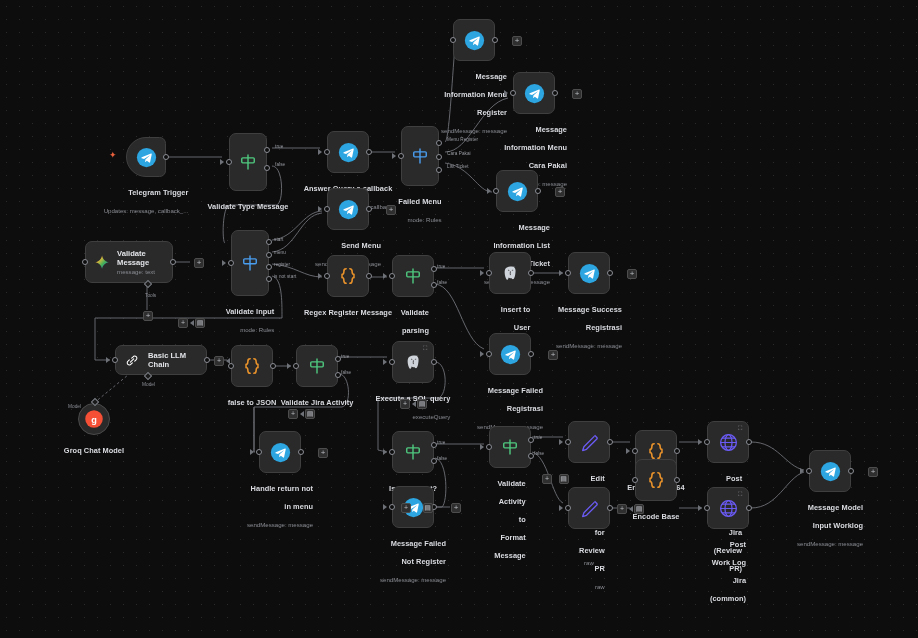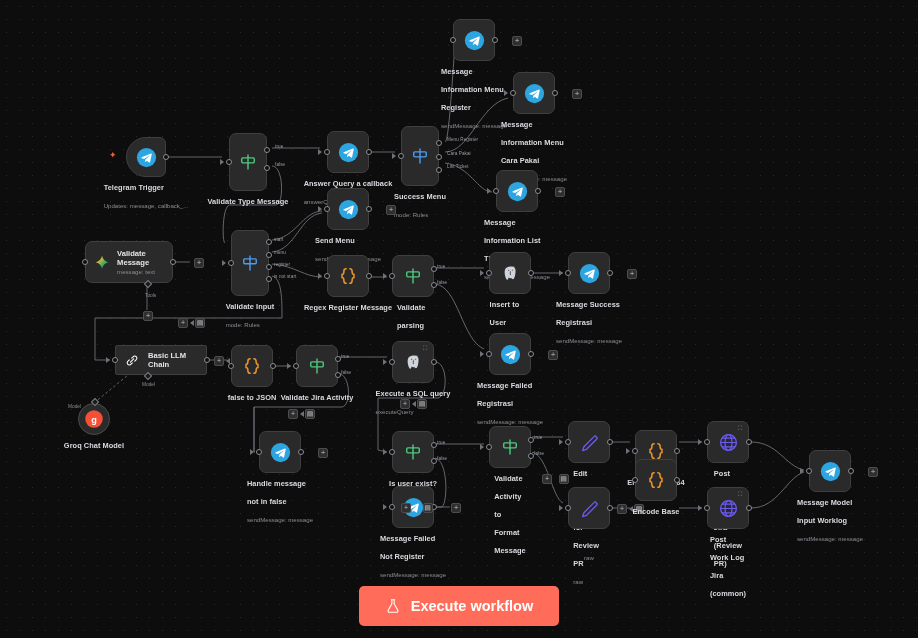--- a/index.html
+++ b/index.html
@@ -33,35 +33,36 @@
     width: 40px; height: 40px;
     border-radius: 22px 7px 7px 22px;
   }
   .node.wide {
     width: 88px; height: 42px;
     justify-content: flex-start;
     padding-left: 8px; gap: 7px;
   }
   .node.pill {
     width: 90px; height: 30px;
-    border-radius: 2px;
+    border-radius: 7px;
     justify-content: flex-start;
     padding-left: 8px; gap: 8px;
   }
   .node.circle {
     width: 32px; height: 32px; border-radius: 50%;
     background: #2a2a2a; border: 1px solid #4a4a4a;
   }
 
   .node-label {
     position: absolute;
     top: 100%;
     left: 50%;
     transform: translateX(-50%);
-    text-align: left;
+    margin-top: 5px;
+    text-align: right;
     white-space: nowrap;
     pointer-events: none;
   }
   .nl-title {
     font-size: 7.4px; font-weight: bold; color: #d9dbe0;
     line-height: 9.5px;
     letter-spacing: .05px;
   }
   .nl-title.w2 { white-space: normal; width: 82px; }
   .nl-sub { font-size: 6.1px; color: #8a8d94; line-height: 8.5px; margin-top: 1px; }
@@ -276,21 +277,21 @@
     </svg>
     <span class="arrow-in"></span>
     <span class="port in"></span>
     <span class="port" style="right:-4px; top:13px;"></span>
     <span class="port" style="right:-4px; top:27px;"></span>
     <span class="port" style="right:-4px; top:40px;"></span>
     <span class="port-lbl" style="left:45px; top:10px;">Menu Register</span>
     <span class="port-lbl" style="left:45px; top:24px;">Cara Pakai</span>
     <span class="port-lbl" style="left:45px; top:37px;">List Ticket</span>
     <span class="node-label">
-      <span class="nl-title">Success Menu</span><br>
+      <span class="nl-title">Failed Menu</span><br>
       <span class="nl-sub">mode: Rules</span>
     </span>
   </div>
 
   <div class="node sq" style="left:453px; top:19px;">
     <svg class="icon" width="21" height="21" viewBox="0 0 24 24">
       <circle cx="12" cy="12" r="11" fill="#2ca5e0"></circle>
       <path d="M5.8 11.9l11.4-4.4c.5-.2 1 .1.8.8l-1.9 9.1c-.1.6-.5.7-1 .4l-2.8-2.1-1.3 1.3c-.2.2-.3.2-.5.2l.2-2.8 5.1-4.6c.2-.2 0-.3-.3-.1l-6.3 4-2.7-.8c-.6-.2-.6-.6.3-.9z" fill="#ffffff"></path>
     </svg>
     <span class="port in"></span>
@@ -546,21 +547,21 @@
   <div class="node sq" style="left:259px; top:431px;">
     <svg class="icon" width="21" height="21" viewBox="0 0 24 24">
       <circle cx="12" cy="12" r="11" fill="#2ca5e0"></circle>
       <path d="M5.8 11.9l11.4-4.4c.5-.2 1 .1.8.8l-1.9 9.1c-.1.6-.5.7-1 .4l-2.8-2.1-1.3 1.3c-.2.2-.3.2-.5.2l.2-2.8 5.1-4.6c.2-.2 0-.3-.3-.1l-6.3 4-2.7-.8c-.6-.2-.6-.6.3-.9z" fill="#ffffff"></path>
     </svg>
     <span class="arrow-in"></span>
     <span class="port in"></span>
     <span class="port out"></span>
     <span class="plus" style="right:-28px; top:16px;">+</span>
     <span class="node-label">
-      <span class="nl-title w2">Handle message not in false</span><br>
+      <span class="nl-title w2">Handle return not in menu</span><br>
       <span class="nl-sub">sendMessage: message</span>
     </span>
   </div>
 
   <div class="node sq" style="left:392px; top:431px;">
     <svg class="icon" width="20" height="20" viewBox="0 0 24 24">
       <path d="M12 3v18" stroke="#4fc97f" stroke-width="1.7" fill="none"></path>
       <rect x="4.5" y="7" width="15" height="6" rx="1.2" stroke="#4fc97f" stroke-width="1.7" fill="none"></rect>
     </svg>
     <span class="arrow-in"></span>
@@ -723,22 +724,14 @@
     <span class="tb-btn">+</span>
     <span class="tb-arrow"></span>
     <span class="tb-btn">▤</span>
   </span>
   <span class="toolbar" style="left:400px; top:399px;">
     <span class="tb-btn">+</span>
     <span class="tb-arrow"></span>
     <span class="tb-btn">▤</span>
   </span>
 
-  <div id="exec-wrap">
-    <button id="exec-btn">
-      <svg class="icon" width="16" height="16" viewBox="0 0 24 24">
-        <path d="M9.5 2.5h5M10.3 2.5v6.2L4.8 18.4c-.8 1.4.2 3.1 1.8 3.1h10.8c1.6 0 2.6-1.7 1.8-3.1L13.7 8.7V2.5" stroke="#ffffff" stroke-width="1.6" fill="none" stroke-linecap="round" stroke-linejoin="round"></path>
-      </svg>
-      <span>Execute workflow</span>
-    </button>
-  </div>
 
 </div>
 
 </body></html>

